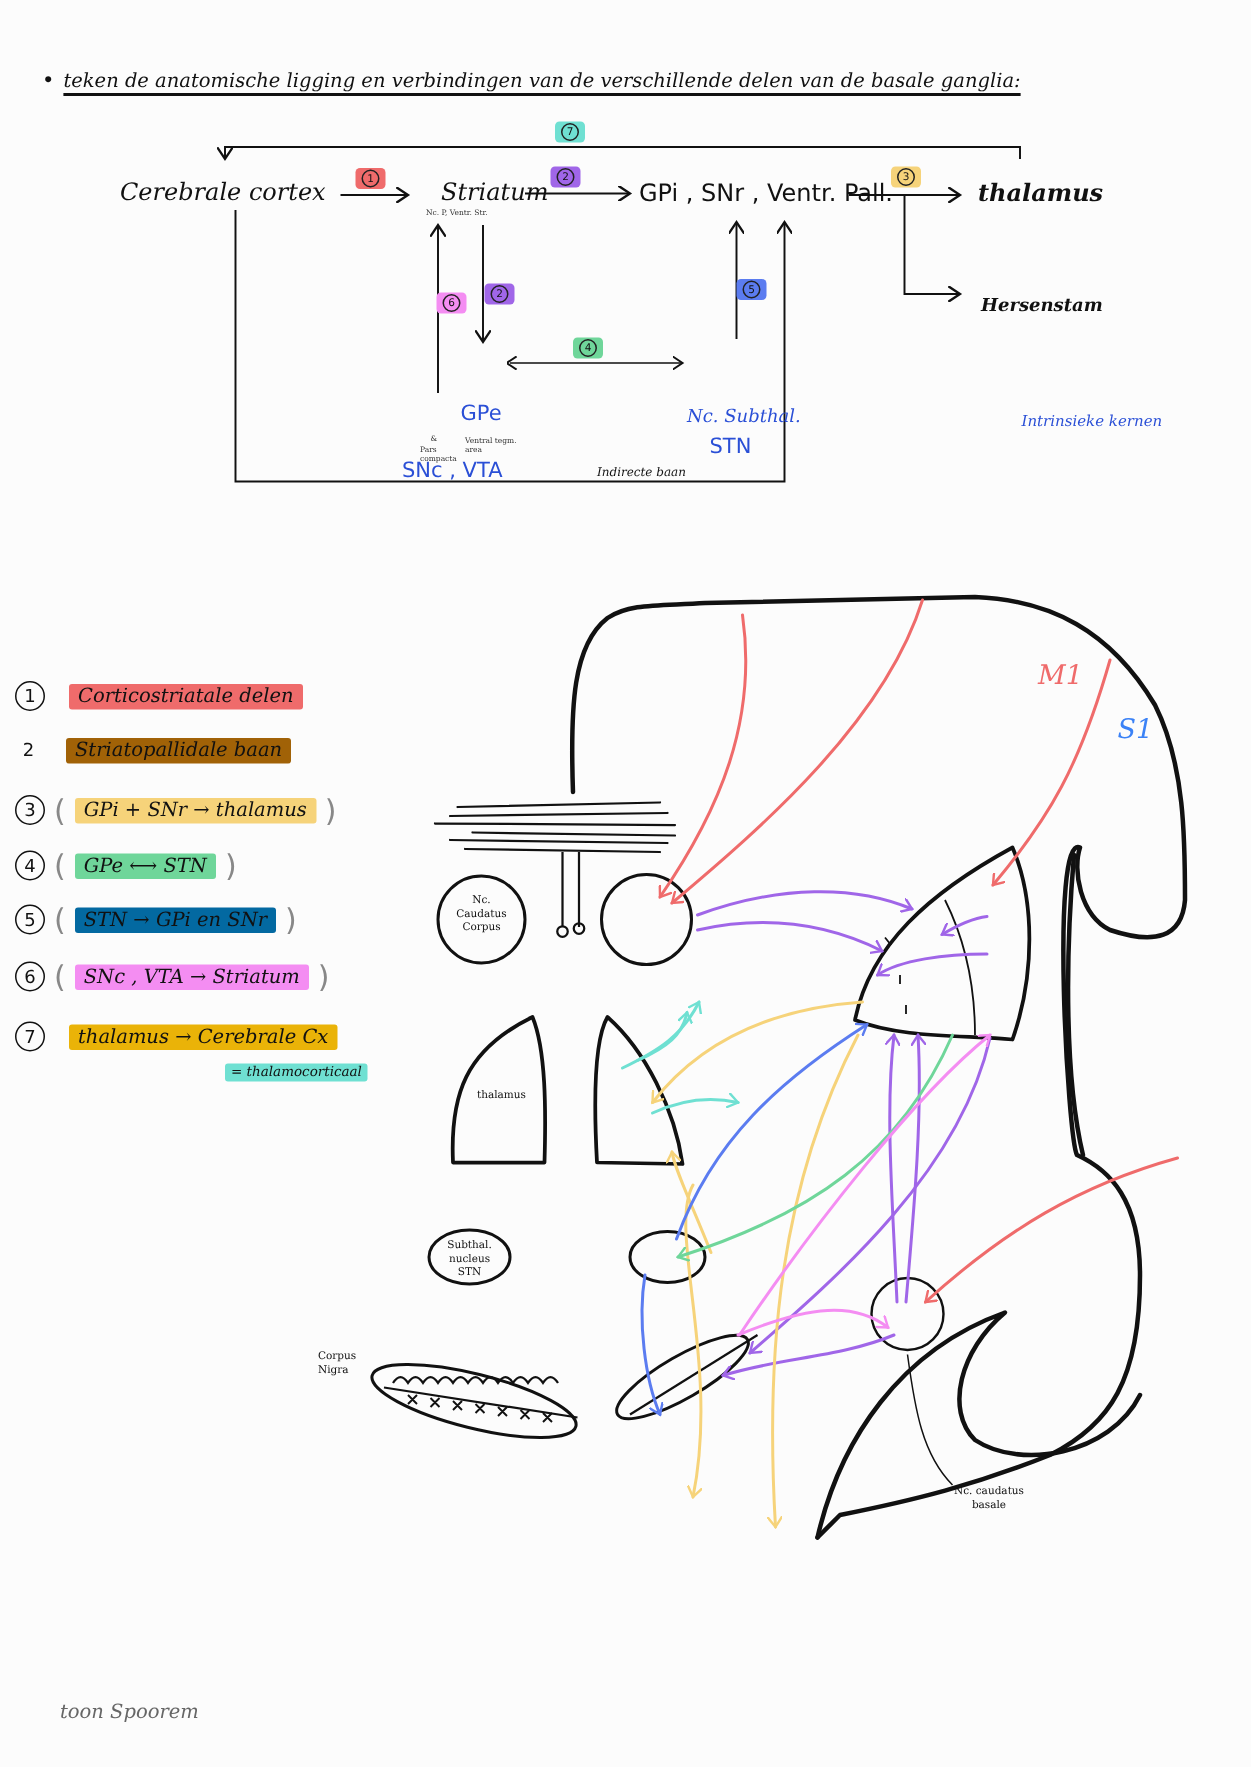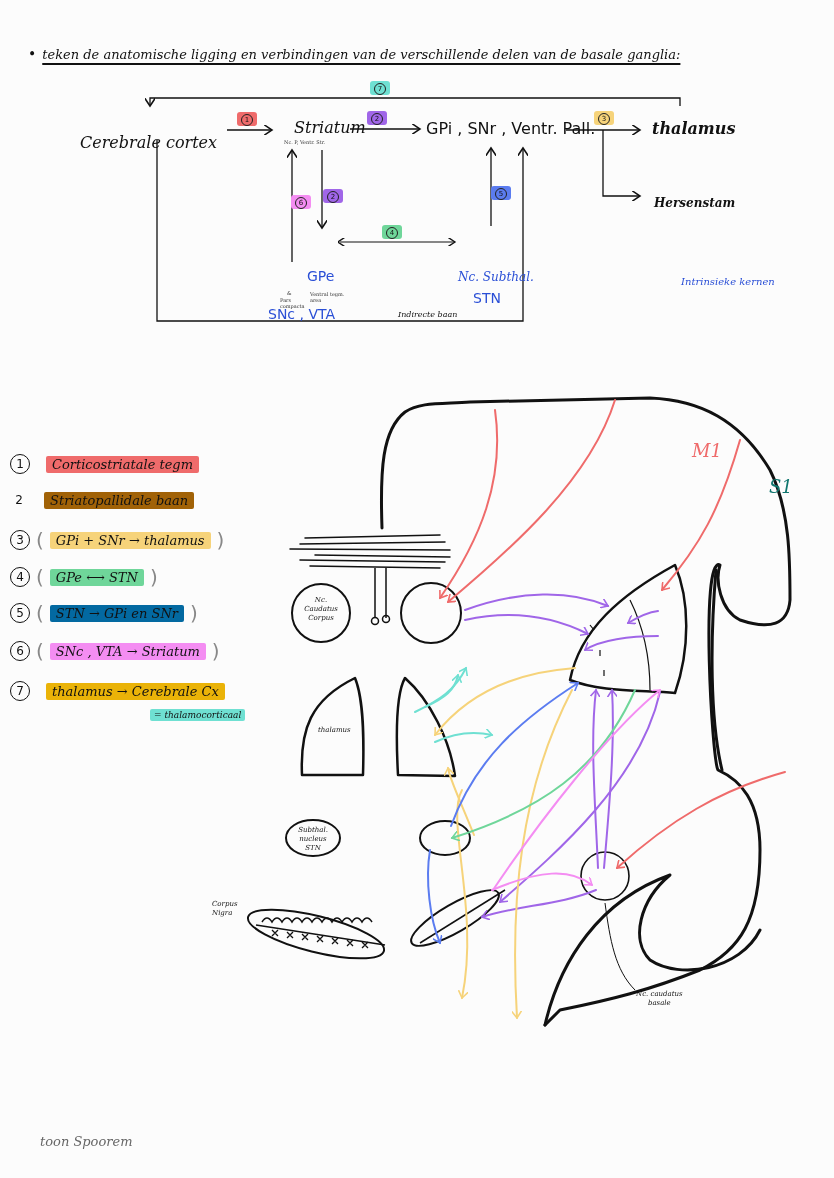--- a/index.html
+++ b/index.html
@@ -10,21 +10,21 @@
   #title .txt{text-decoration:underline;text-decoration-thickness:1.5px;text-underline-offset:4px;}
   .node{font-size:16px;font-style:italic;}
   .node.blue{color:#2a4fd6;margin-top:36px;}
   .sub{font-size:5px;color:#333;}
   .badge{position:absolute;width:20px;height:14px;border-radius:3px;font-size:10px;line-height:14px;text-align:center;font-style:normal;font-family:"DejaVu Sans",sans-serif;}
   .badge span{display:inline-block;width:10px;height:10px;line-height:10px;border:1px solid #222;border-radius:50%;font-size:7px;margin-top:1px;}
   .legend-row{position:absolute;left:10px;display:flex;align-items:center;gap:6px;font-size:14px;}
   .num-circle{width:18px;height:18px;border:1.6px solid #111;border-radius:50%;font-size:12px;line-height:18px;text-align:center;font-family:"DejaVu Sans",sans-serif;}
   .hl{padding:1px 6px;border-radius:2px;font-style:italic;font-size:13px;}
   .paren{color:#888;font-size:20px;font-family:"DejaVu Sans",sans-serif;}
-  .small-label{font-size:7px;font-style:italic;text-align:center;line-height:9px;}
+  .small-label{font-size:7px;text-align:center;line-height:9px;}
   svg{position:absolute;left:0;top:0;}
   #signature{left:40px;top:1134px;font-size:13px;color:#666;font-style:italic;}
 </style>
 </head>
 <body>
 
 <div id="title" class="abs">
   <span class="bullet">•</span><span class="txt">teken de anatomische ligging en verbindingen van de verschillende delen van de basale ganglia:</span>
 </div>
 
@@ -52,21 +52,21 @@
 
   <line x1="292" y1="262" x2="292" y2="150" stroke="#111" stroke-width="1.3" marker-end="url(#ah)"></line>
 
   <line x1="340" y1="242" x2="455" y2="242" stroke="#111" stroke-width="1.1" marker-start="url(#ahs)" marker-end="url(#ah)"></line>
 
   <line x1="491" y1="226" x2="491" y2="148" stroke="#111" stroke-width="1.3" marker-end="url(#ah)"></line>
 
   <path d="M157,140 L157,321 L523,321 L523,148" fill="none" stroke="#111" stroke-width="1.3" marker-end="url(#ah)"></path>
 </svg>
 
-<div class="abs node" style="left:80px;top:133px;">Cerebrale cortex</div>
+<div class="abs node" style="left:80px;top:118px;">Cerebrale cortex</div>
 <div class="abs node" style="left:294px;top:118px;">Striatum</div>
 <div class="abs sub" style="left:284px;top:139px;">Nc. P, Ventr. Str.</div>
 <div class="abs node" style="left:426px;top:119px;font-size:16px;font-style:normal;font-family:'DejaVu Sans',sans-serif;">GPi , SNr , Ventr. Pall.</div>
 <div class="abs node" style="left:652px;top:119px;font-weight:bold;">thalamus</div>
 <div class="abs node" style="left:654px;top:196px;font-size:12px;font-weight:bold;">Hersenstam</div>
 <div class="abs node blue" style="left:307px;top:232px;font-size:14px;font-style:normal;font-family:'DejaVu Sans',sans-serif;">GPe</div>
 <div class="abs node blue" style="left:458px;top:234px;font-size:12px;">Nc. Subthal.</div>
 <div class="abs node blue" style="left:473px;top:254px;font-size:14px;font-style:normal;font-family:'DejaVu Sans',sans-serif;">STN</div>
 <div class="abs node blue" style="left:268px;top:270px;font-size:14px;font-style:normal;font-family:'DejaVu Sans',sans-serif;">SNc , VTA</div>
 <div class="abs sub" style="left:287px;top:290px;">&amp;</div>
@@ -79,21 +79,21 @@
 <div class="badge" style="left:367px;top:111px;background:#a066e8;"><span>2</span></div>
 <div class="badge" style="left:594px;top:111px;background:#f6d37a;"><span>3</span></div>
 <div class="badge" style="left:382px;top:225px;background:#6fd69a;"><span>4</span></div>
 <div class="badge" style="left:491px;top:186px;background:#5b7cf0;"><span>5</span></div>
 <div class="badge" style="left:291px;top:195px;background:#f48df2;"><span>6</span></div>
 <div class="badge" style="left:370px;top:81px;background:#6fe0d2;"><span>7</span></div>
 <div class="badge" style="left:323px;top:189px;background:#a066e8;"><span>2</span></div>
 
 <div class="legend-row" style="top:454px;">
   <div class="num-circle">1</div>
-  <span class="hl" style="background:#ef6b6b;margin-left:10px;">Corticostriatale tegm</span>
+  <span class="hl" style="background:#ef6b6b;margin-left:10px;">Corticostriatale delen</span>
 </div>
 <div class="legend-row" style="top:491px;">
   <div class="num-circle" style="border:none;">2</div>
   <span class="hl" style="background:#a16207;margin-left:10px;">Striatopallidale baan</span>
 </div>
 <div class="legend-row" style="top:528px;">
   <div class="num-circle">3</div>
   <span class="paren">(</span>
     <span class="hl" style="background:#f6d37a;">GPi + SNr  →  thalamus</span>
     <span class="paren">)</span>
@@ -189,21 +189,21 @@
     <path d="M425,707 C445,698 455,690 458,675" stroke="#6fe0d2" marker-end="url(#arr)"></path>
     <path d="M435,742 C450,735 470,730 492,735" stroke="#6fe0d2" marker-end="url(#arr)"></path>
   </g>
 
   <g stroke="#111" stroke-width="1.3">
     <path d="M272,930 l6,6 m0,-6 l-6,6 M287,932 l6,6 m0,-6 l-6,6 M302,934 l6,6 m0,-6 l-6,6 M317,936 l6,6 m0,-6 l-6,6 M332,938 l6,6 m0,-6 l-6,6 M347,940 l6,6 m0,-6 l-6,6 M362,942 l6,6 m0,-6 l-6,6"></path>
   </g>
 </svg>
 
 <div class="abs" style="left:692px;top:440px;color:#ef6b6b;font-size:18px;font-style:italic;">M1</div>
-<div class="abs" style="left:745px;top:476px;color:#0f766e;font-size:18px;font-style:italic;margin-left:24px;">S1</div>
+<div class="abs" style="left:745px;top:476px;color:#3b82f6;font-size:18px;font-style:italic;">S1</div>
 <div class="abs small-label" style="left:296px;top:596px;width:50px;">
   <div>Nc.</div>
   <div>Caudatus</div>
   <div>Corpus</div>
 </div>
 <div class="abs small-label" style="left:318px;top:726px;">thalamus</div>
 <div class="abs small-label" style="left:290px;top:826px;width:46px;">
   <div>Subthal.</div>
   <div>nucleus</div>
   <div>STN</div>

